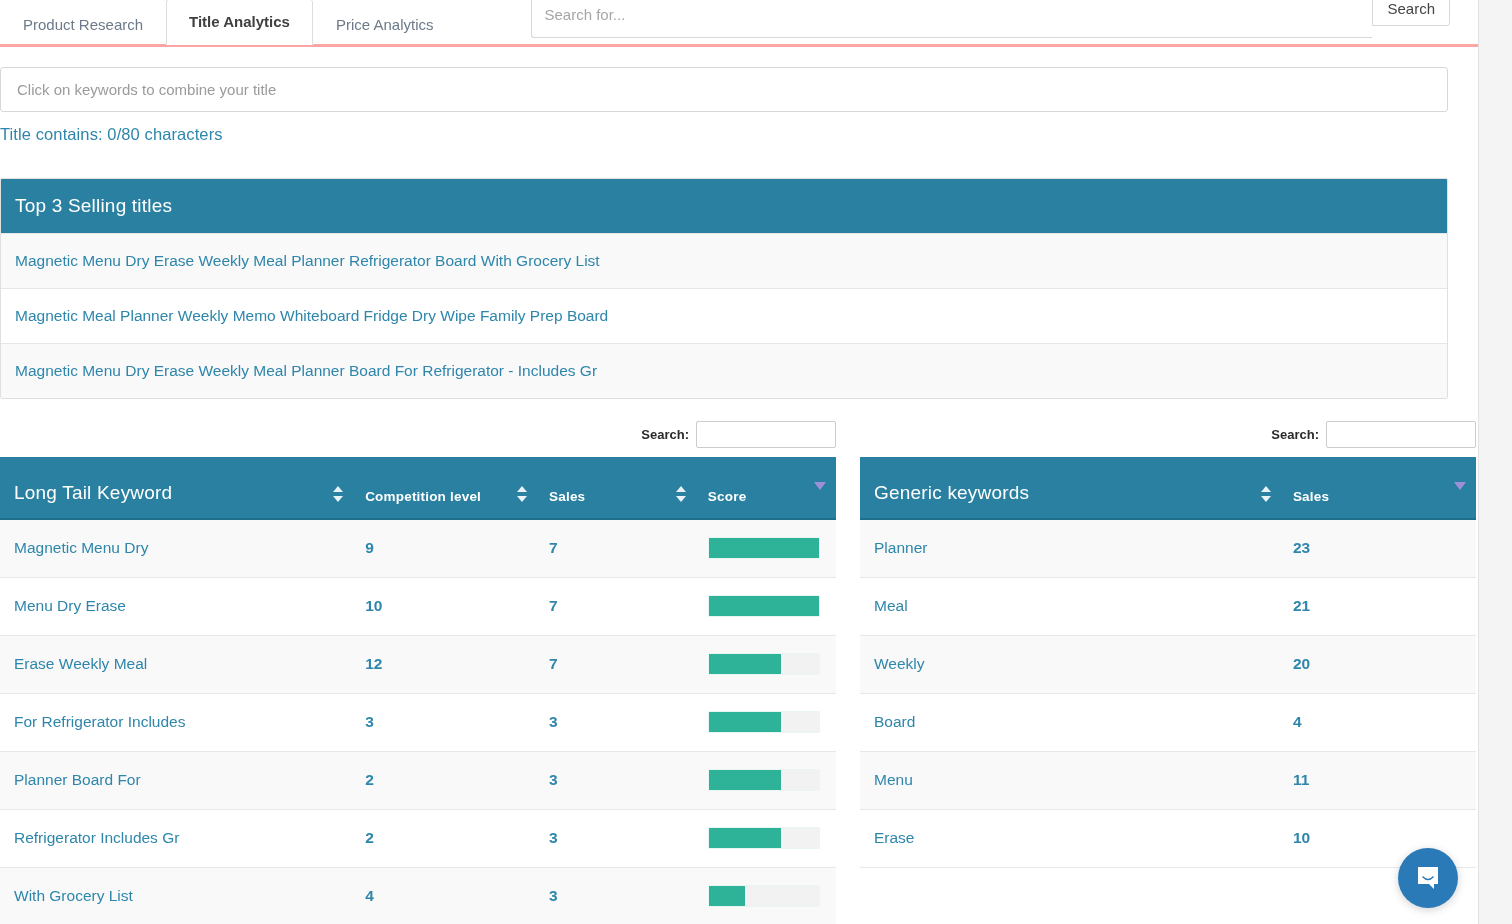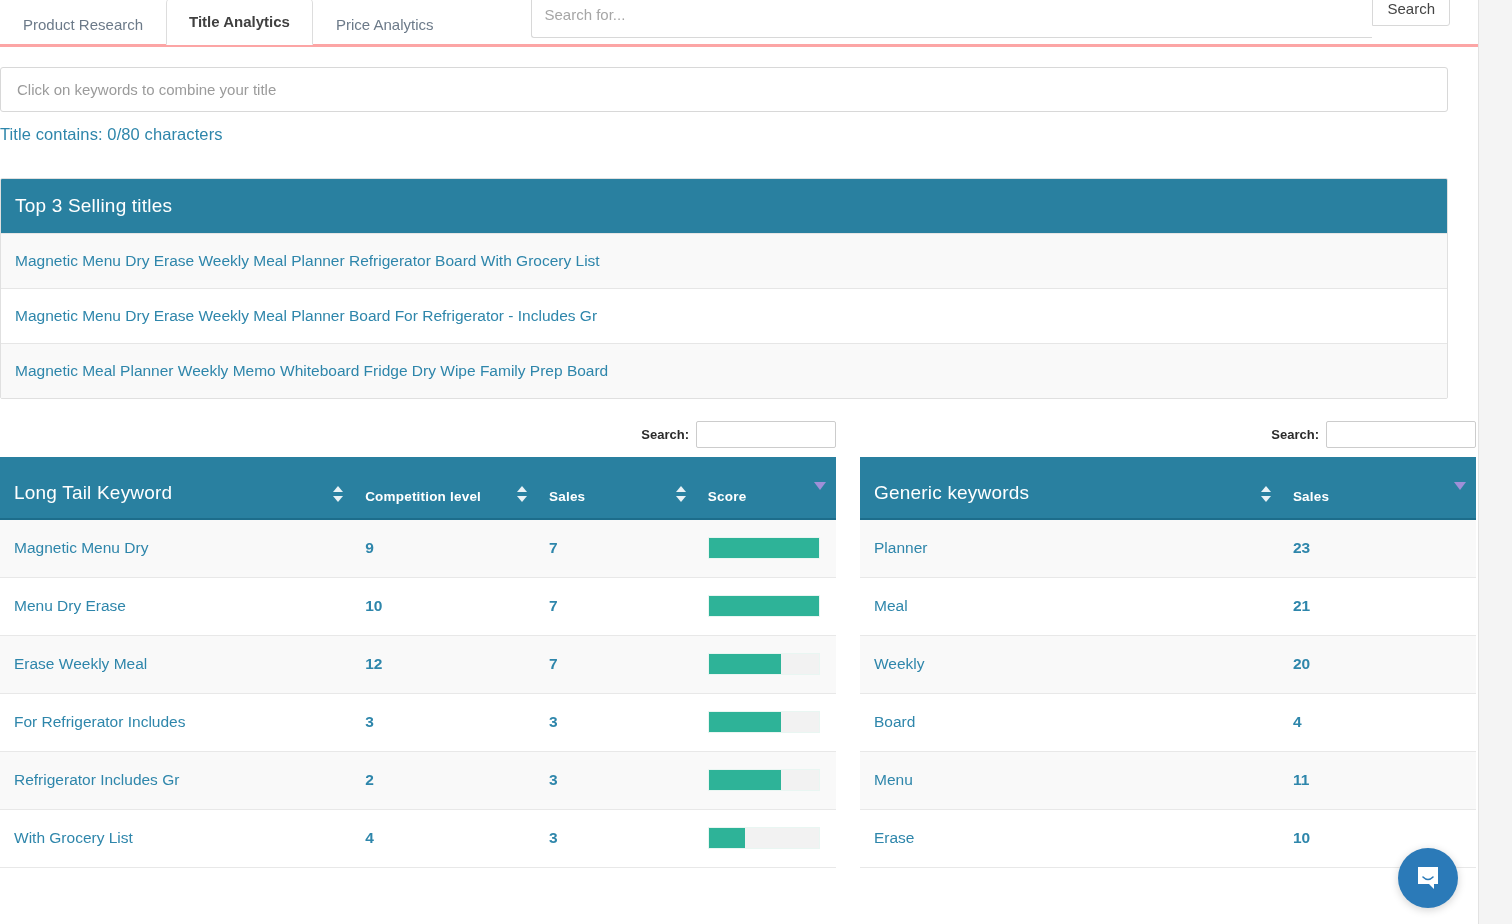--- a/index.html
+++ b/index.html
@@ -300,22 +300,22 @@
   </div>
 
   <div class="title-builder">
     <input class="title-input" type="text" placeholder="Click on keywords to combine your title" style="">
     <div class="char-count">Title contains: 0/80 characters</div>
   </div>
 
   <div class="panel">
     <div class="panel-header">Top 3 Selling titles</div>
     <div class="panel-row">Magnetic Menu Dry Erase Weekly Meal Planner Refrigerator Board With Grocery List</div>
+    <div class="panel-row">Magnetic Meal Planner Weekly Memo Whiteboard Fridge Dry Wipe Family Prep Board</div>
     <div class="panel-row">Magnetic Menu Dry Erase Weekly Meal Planner Board For Refrigerator - Includes Gr</div>
-    <div class="panel-row">Magnetic Meal Planner Weekly Memo Whiteboard Fridge Dry Wipe Family Prep Board</div>
   </div>
 
   <div class="tables">
 
     <div class="table-block left">
       <div class="dt-search">
         <label>Search:</label>
         <input type="text" style="">
       </div>
       <table class="dt">
@@ -374,20 +374,30 @@
               <td class="keyword lt-c1">For Refrigerator Includes</td>
               <td class="num lt-c2">3</td>
               <td class="num lt-c3">3</td>
               <td class="scorecell lt-c4">
                 <div class="bar-track">
                   <div class="bar-fill" style="width: 66%;"></div>
                 </div>
               </td>
             </tr>
             <tr>
+              <td class="keyword lt-c1">Planner Board For</td>
+              <td class="num lt-c2">2</td>
+              <td class="num lt-c3">3</td>
+              <td class="scorecell lt-c4">
+                <div class="bar-track">
+                  <div class="bar-fill" style="width: 66%;"></div>
+                </div>
+              </td>
+            </tr>
+            <tr>
               <td class="keyword lt-c1">Refrigerator Includes Gr</td>
               <td class="num lt-c2">2</td>
               <td class="num lt-c3">3</td>
               <td class="scorecell lt-c4">
                 <div class="bar-track">
                   <div class="bar-fill" style="width: 66%;"></div>
                 </div>
               </td>
             </tr>
             <tr>

